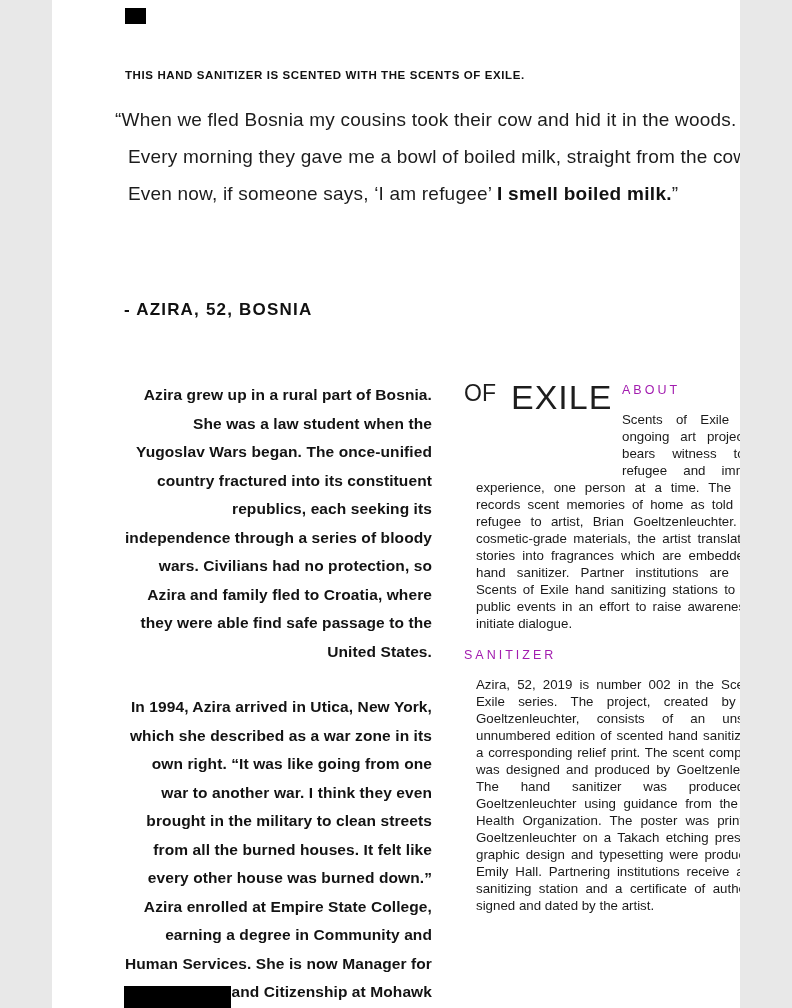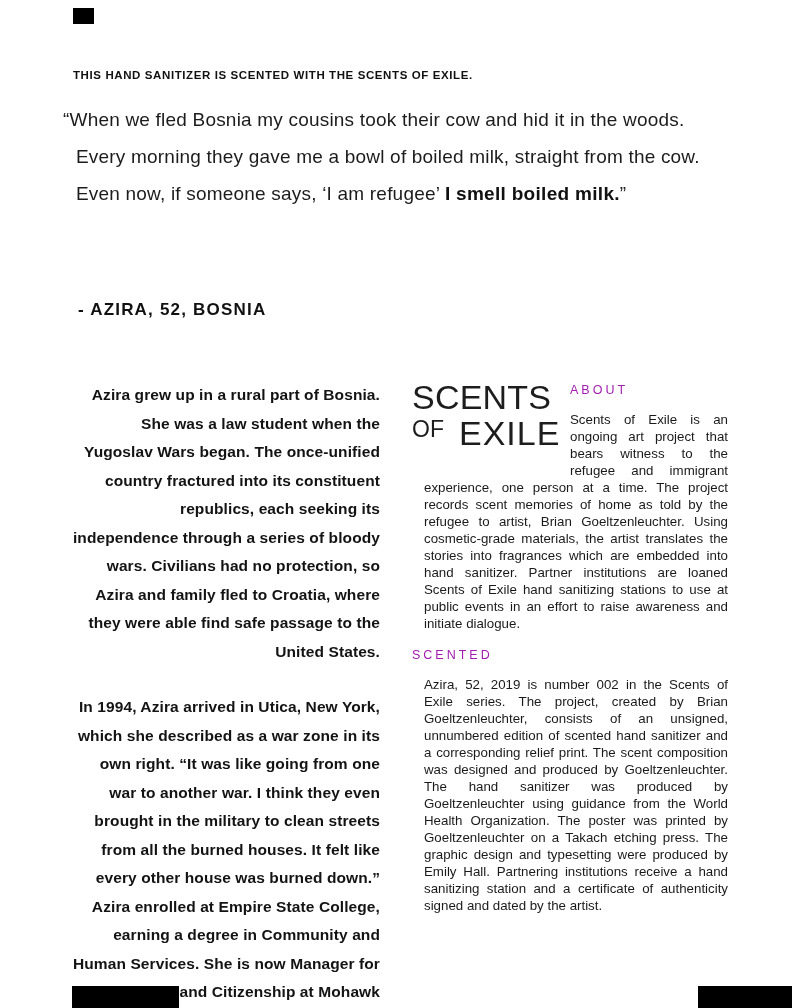--- a/index.html
+++ b/index.html
@@ -1,18 +1,18 @@
 <!DOCTYPE html>
 <html><head>
 <meta charset="utf-8">
 <style>
   html,body{margin:0;padding:0;background:#e8e8e8;}
   .page{
     position:relative;
-    width:792px;height:1008px;
+    width:688px;height:1008px;
     margin:0 auto;
     background:#ffffff;
     font-family:"Liberation Sans", sans-serif;
     color:#161616;
     overflow:hidden;
   }
   
   .ink-mark{position:absolute;background:#000;}
   .ink-top-left{left:73px;top:8px;width:21px;height:16px;}
   .ink-bottom-left{left:72px;top:986px;width:107px;height:22px;}
@@ -25,21 +25,21 @@
     white-space:nowrap;
   }
   .quote{
     position:absolute;left:76px;top:101px;width:658px;
     font-size:19px;line-height:37px;font-weight:400;
     letter-spacing:0.2px;color:#1c1c1c;
     text-indent:-13px;
   }
   .quote b{font-weight:700;color:#111;letter-spacing:0.3px;}
   .attribution{
-    position:absolute;left:78px;top:300px;
+    position:absolute;left:72px;top:300px;
     font-size:17px;font-weight:700;letter-spacing:1.2px;
     color:#111;white-space:nowrap;
   }
 
   .left-col{
     position:absolute;left:72px;top:381px;width:308px;
     font-size:15.5px;font-weight:700;line-height:28.5px;
     letter-spacing:0.1px;color:#131313;
   }
   .left-col p{margin:0 0 27px 0;text-align:right;}
@@ -86,29 +86,28 @@
 
   <div class="attribution">- AZIRA, 52, BOSNIA</div>
 
   <section class="left-col">
     <p>Azira grew up in a rural part of Bosnia. She was a law student when the Yugoslav Wars began. The once-unified country fractured into its constituent republics, each seeking its independence through a series of bloody wars. Civilians had no protection, so Azira and family fled to Croatia, where they were able find safe passage to the United States.</p>
     <p>In 1994, Azira arrived in Utica, New York, which she described as a war zone in its own right. “It was like going from one war to another war. I think they even brought in the military to clean streets from all the burned houses. It felt like every other house was burned down.” Azira enrolled at Empire State College, earning a degree in Community and Human Services. She is now Manager for Immigration and Citizenship at Mohawk Valley Resource Center for Refugees.</p>
   </section>
 
   <section class="right-col">
     <div class="brand">
-      <span class="brand-line1">SCENTS</span>
       <span class="brand-line2">
         <span class="brand-of">OF</span><span class="brand-exile">EXILE</span>
       </span>
     </div>
     <h3 class="small-heading">ABOUT</h3>
     <p class="small-body">Scents of Exile is an ongoing art project that bears witness to the refugee and immigrant experience, one person at a time. The project records scent memories of home as told by the refugee to artist, Brian Goeltzenleuchter. Using cosmetic-grade materials, the artist translates the stories into fragrances which are embedded into hand sanitizer. Partner institutions are loaned Scents of Exile hand sanitizing stations to use at public events in an effort to raise awareness and initiate dialogue.</p>
     <div class="colophon-block">
-      <h3 class="small-heading">SCENTED</h3>
+      <h3 class="small-heading">SANITIZER</h3>
       <p class="small-body">Azira, 52, 2019 is number 002 in the Scents of Exile series. The project, created by Brian Goeltzenleuchter, consists of an unsigned, unnumbered edition of scented hand sanitizer and a corresponding relief print. The scent composition was designed and produced by Goeltzenleuchter. The hand sanitizer was produced by Goeltzenleuchter using guidance from the World Health Organization. The poster was printed by Goeltzenleuchter on a Takach etching press. The graphic design and typesetting were produced by Emily Hall. Partnering institutions receive a hand sanitizing station and a certificate of authenticity signed and dated by the artist.</p>
     </div>
   </section>
 
   <div class="ink-mark ink-bottom-left"></div>
   <div class="ink-mark ink-bottom-right"></div>
 
 </div>
 
 </body></html>

